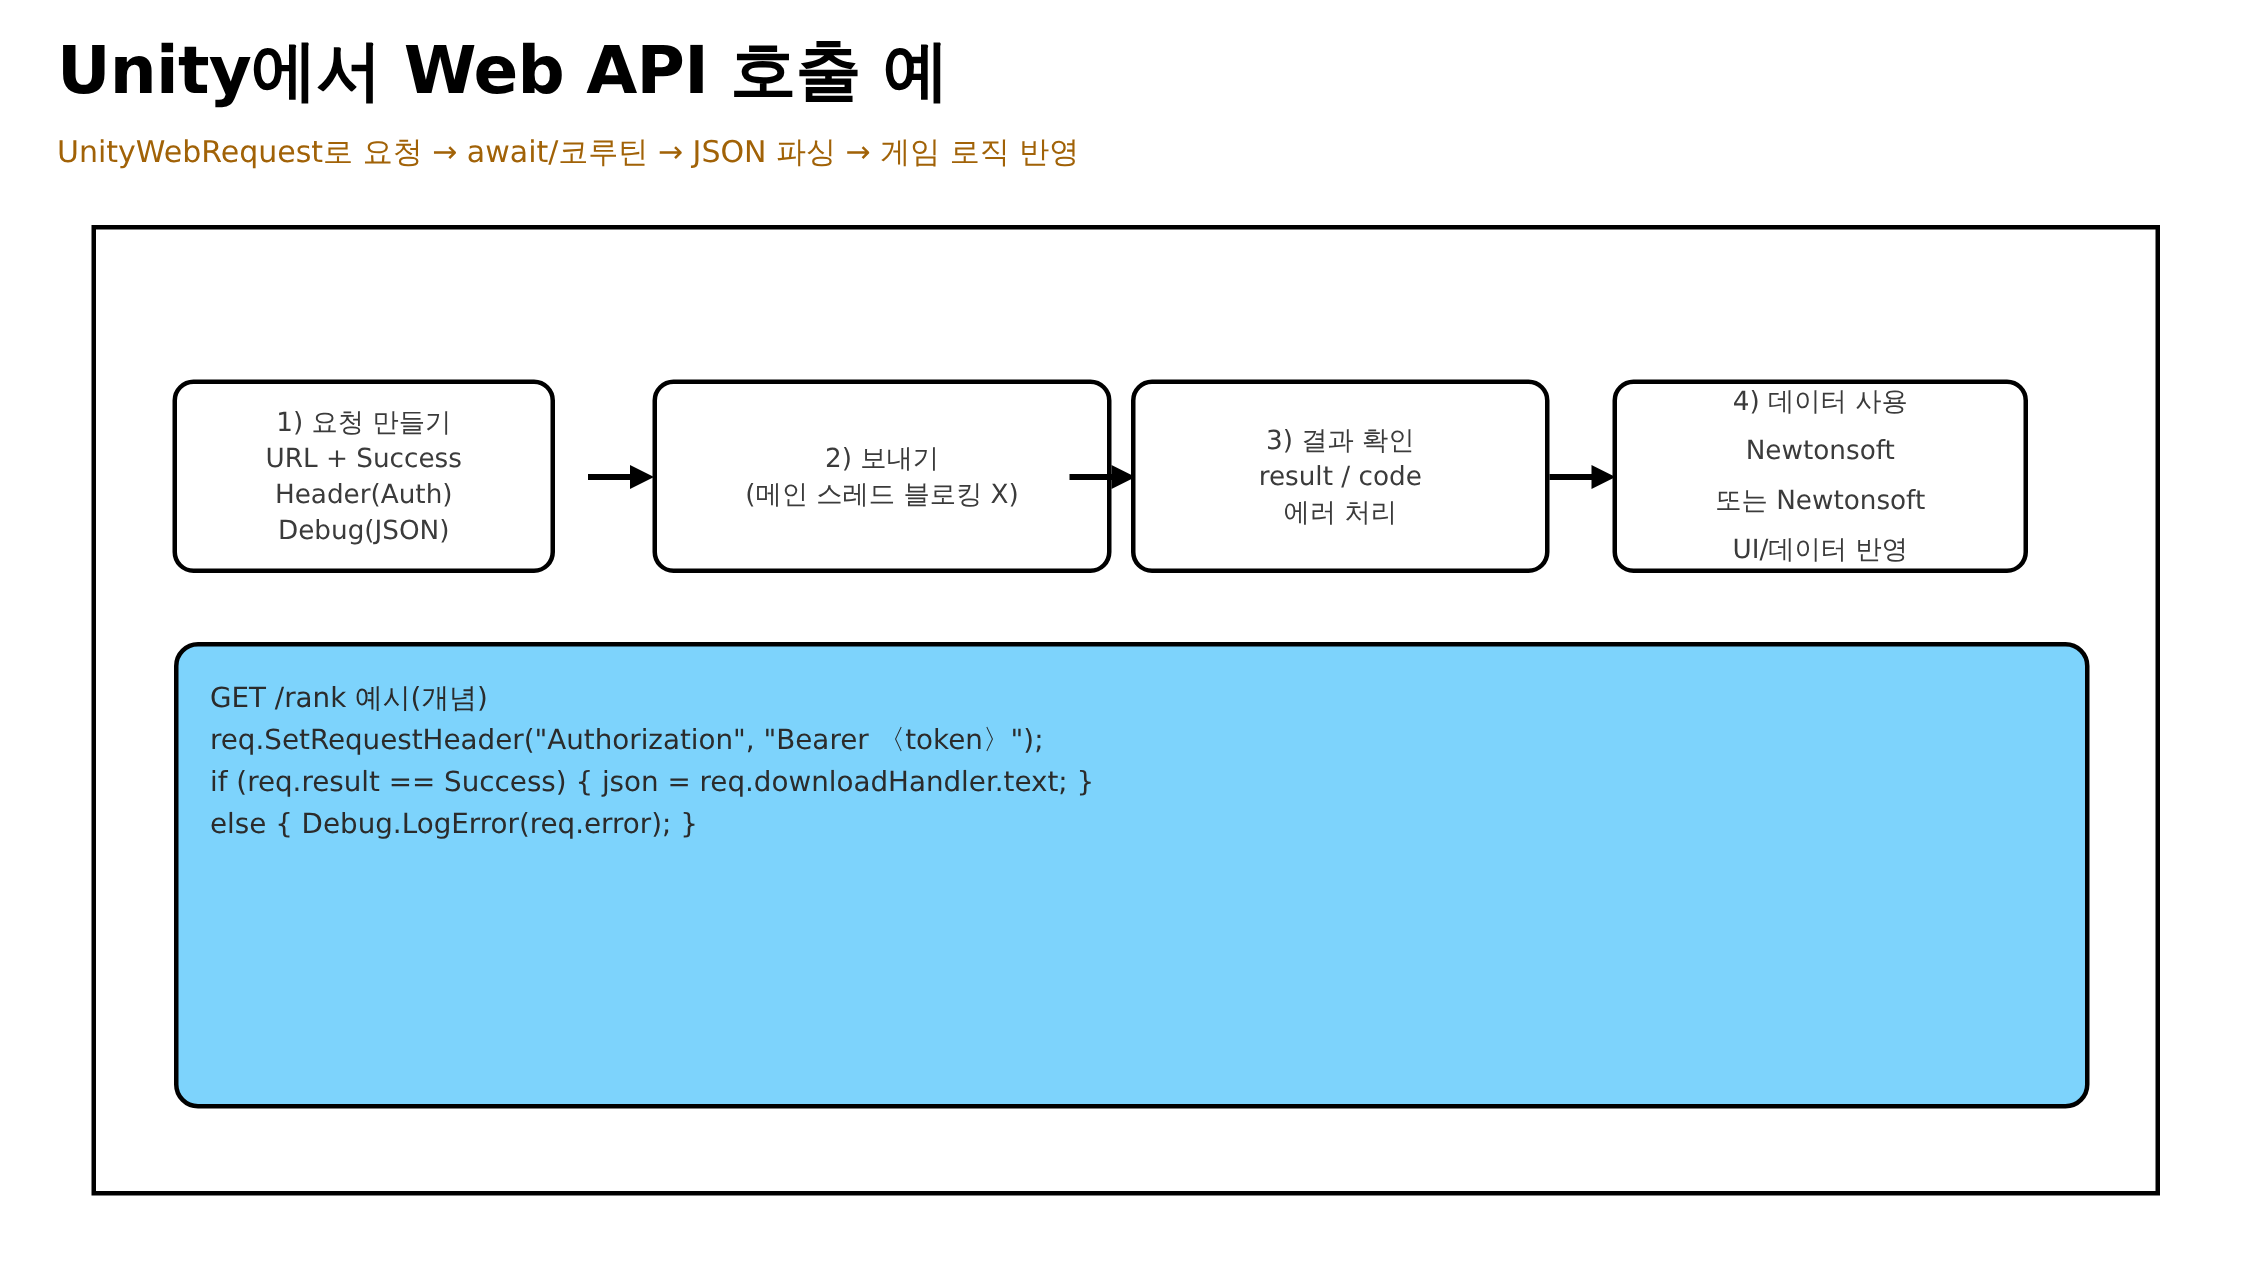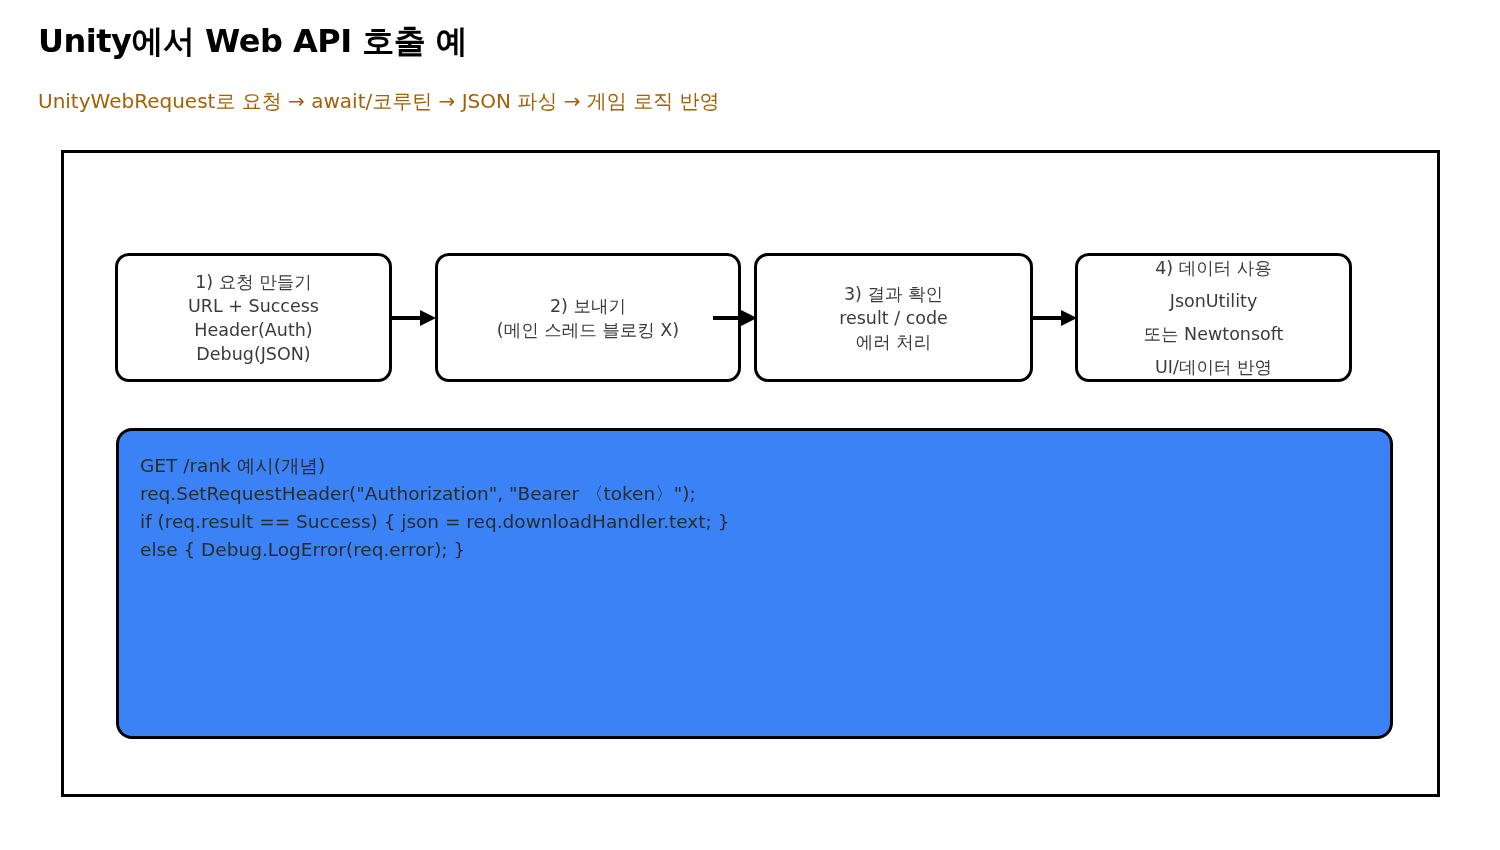--- a/index.html
+++ b/index.html
@@ -17,21 +17,21 @@
     font-family: "DejaVu Sans", "Liberation Sans", sans-serif;
     -webkit-font-smoothing: antialiased;
   }
 
   
   #slide-title {
     position: absolute;
     left: 38px;
     top: 24px;
     width: 1200px;
-    font-size: 32px;
+    font-size: 44px;
     font-weight: 700;
     letter-spacing: -0.5px;
     color: #000000;
     line-height: 1.1;
     white-space: nowrap;
   }
 
   #slide-subtitle {
     position: absolute;
     left: 38px;
@@ -78,21 +78,21 @@
     align-items: center;
     justify-content: center;
     text-align: center;
     color: #3b3b3b;
     font-size: 17.5px;
     line-height: 24px;
   }
 
   .flow-step .line { white-space: nowrap; }
 
-  #step-1 { left: 0px;    width: 277px; }
+  #step-1 { left: 0px;    width: 255px; }
   #step-2 { left: 320px;  width: 306px; }
   #step-3 { left: 639px;  width: 279px; }
   #step-4 { left: 960px;  width: 277px; justify-content: space-between; }
 
   
   .flow-arrow {
     position: absolute;
     top: 57px;
     width: 44px;
     height: 16px;
@@ -123,21 +123,21 @@
   
   #code-block {
     position: absolute;
     left: 52px;    
     top: 275px;    
     width: 1277px;
     height: 311px;
     border: 3px solid #000000;
     border-radius: 16px;
     box-sizing: border-box;
-    background: #3b82f6;
+    background: #7dd3fc;
     padding-left: 41px;
   }
 
   #code-lines {
     position: absolute;
     left: 21px;
     top: 21px;
     color: #2b2b2b;
     font-size: 18.5px;
     line-height: 28px;
@@ -187,21 +187,21 @@
       <div class="line">에러 처리</div>
     </div>
 
     <div class="flow-arrow" id="arrow-3">
       <div class="shaft"></div>
       <div class="head"></div>
     </div>
 
     <div class="flow-step" id="step-4">
       <div class="line">4) 데이터 사용</div>
-      <div class="line">JsonUtility</div>
+      <div class="line">Newtonsoft</div>
       <div class="line">또는 Newtonsoft</div>
       <div class="line">UI/데이터 반영</div>
     </div>
 
   </div>
 
   <div id="code-block">
     <div id="code-lines">
       <div class="code-line">GET /rank 예시(개념)</div>
       <div class="code-line">req.SetRequestHeader("Authorization", "Bearer 〈token〉");</div>

